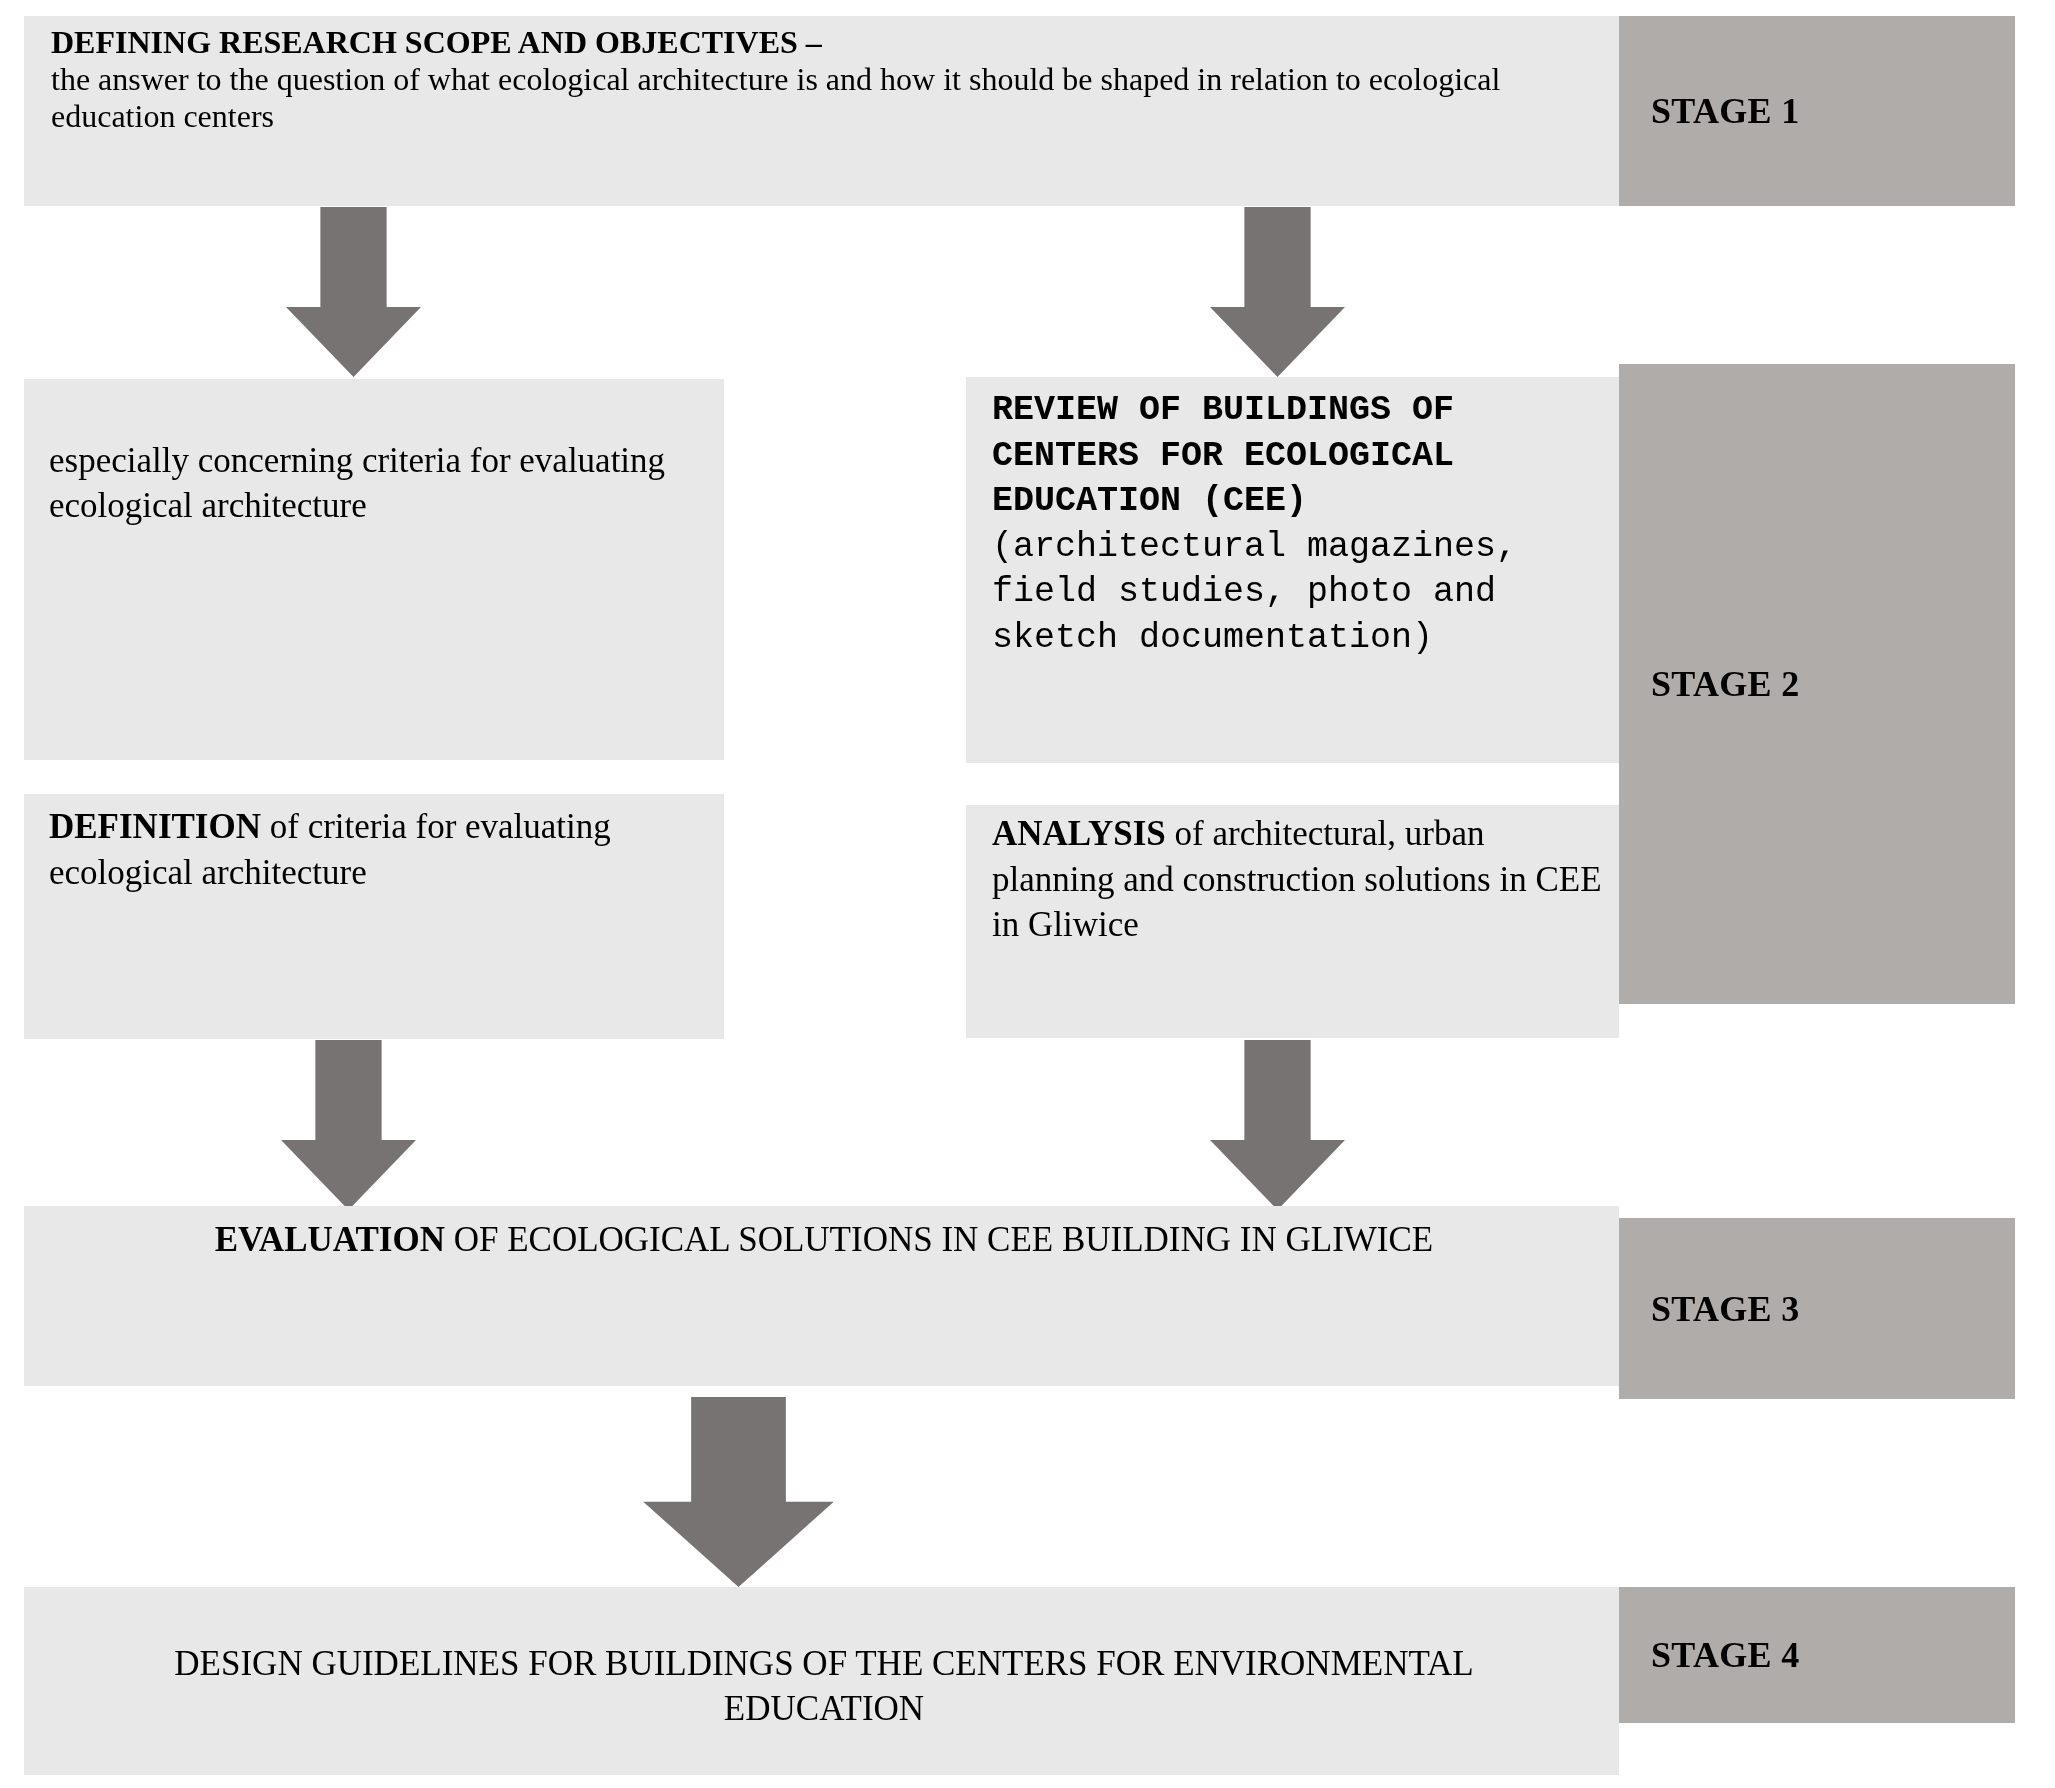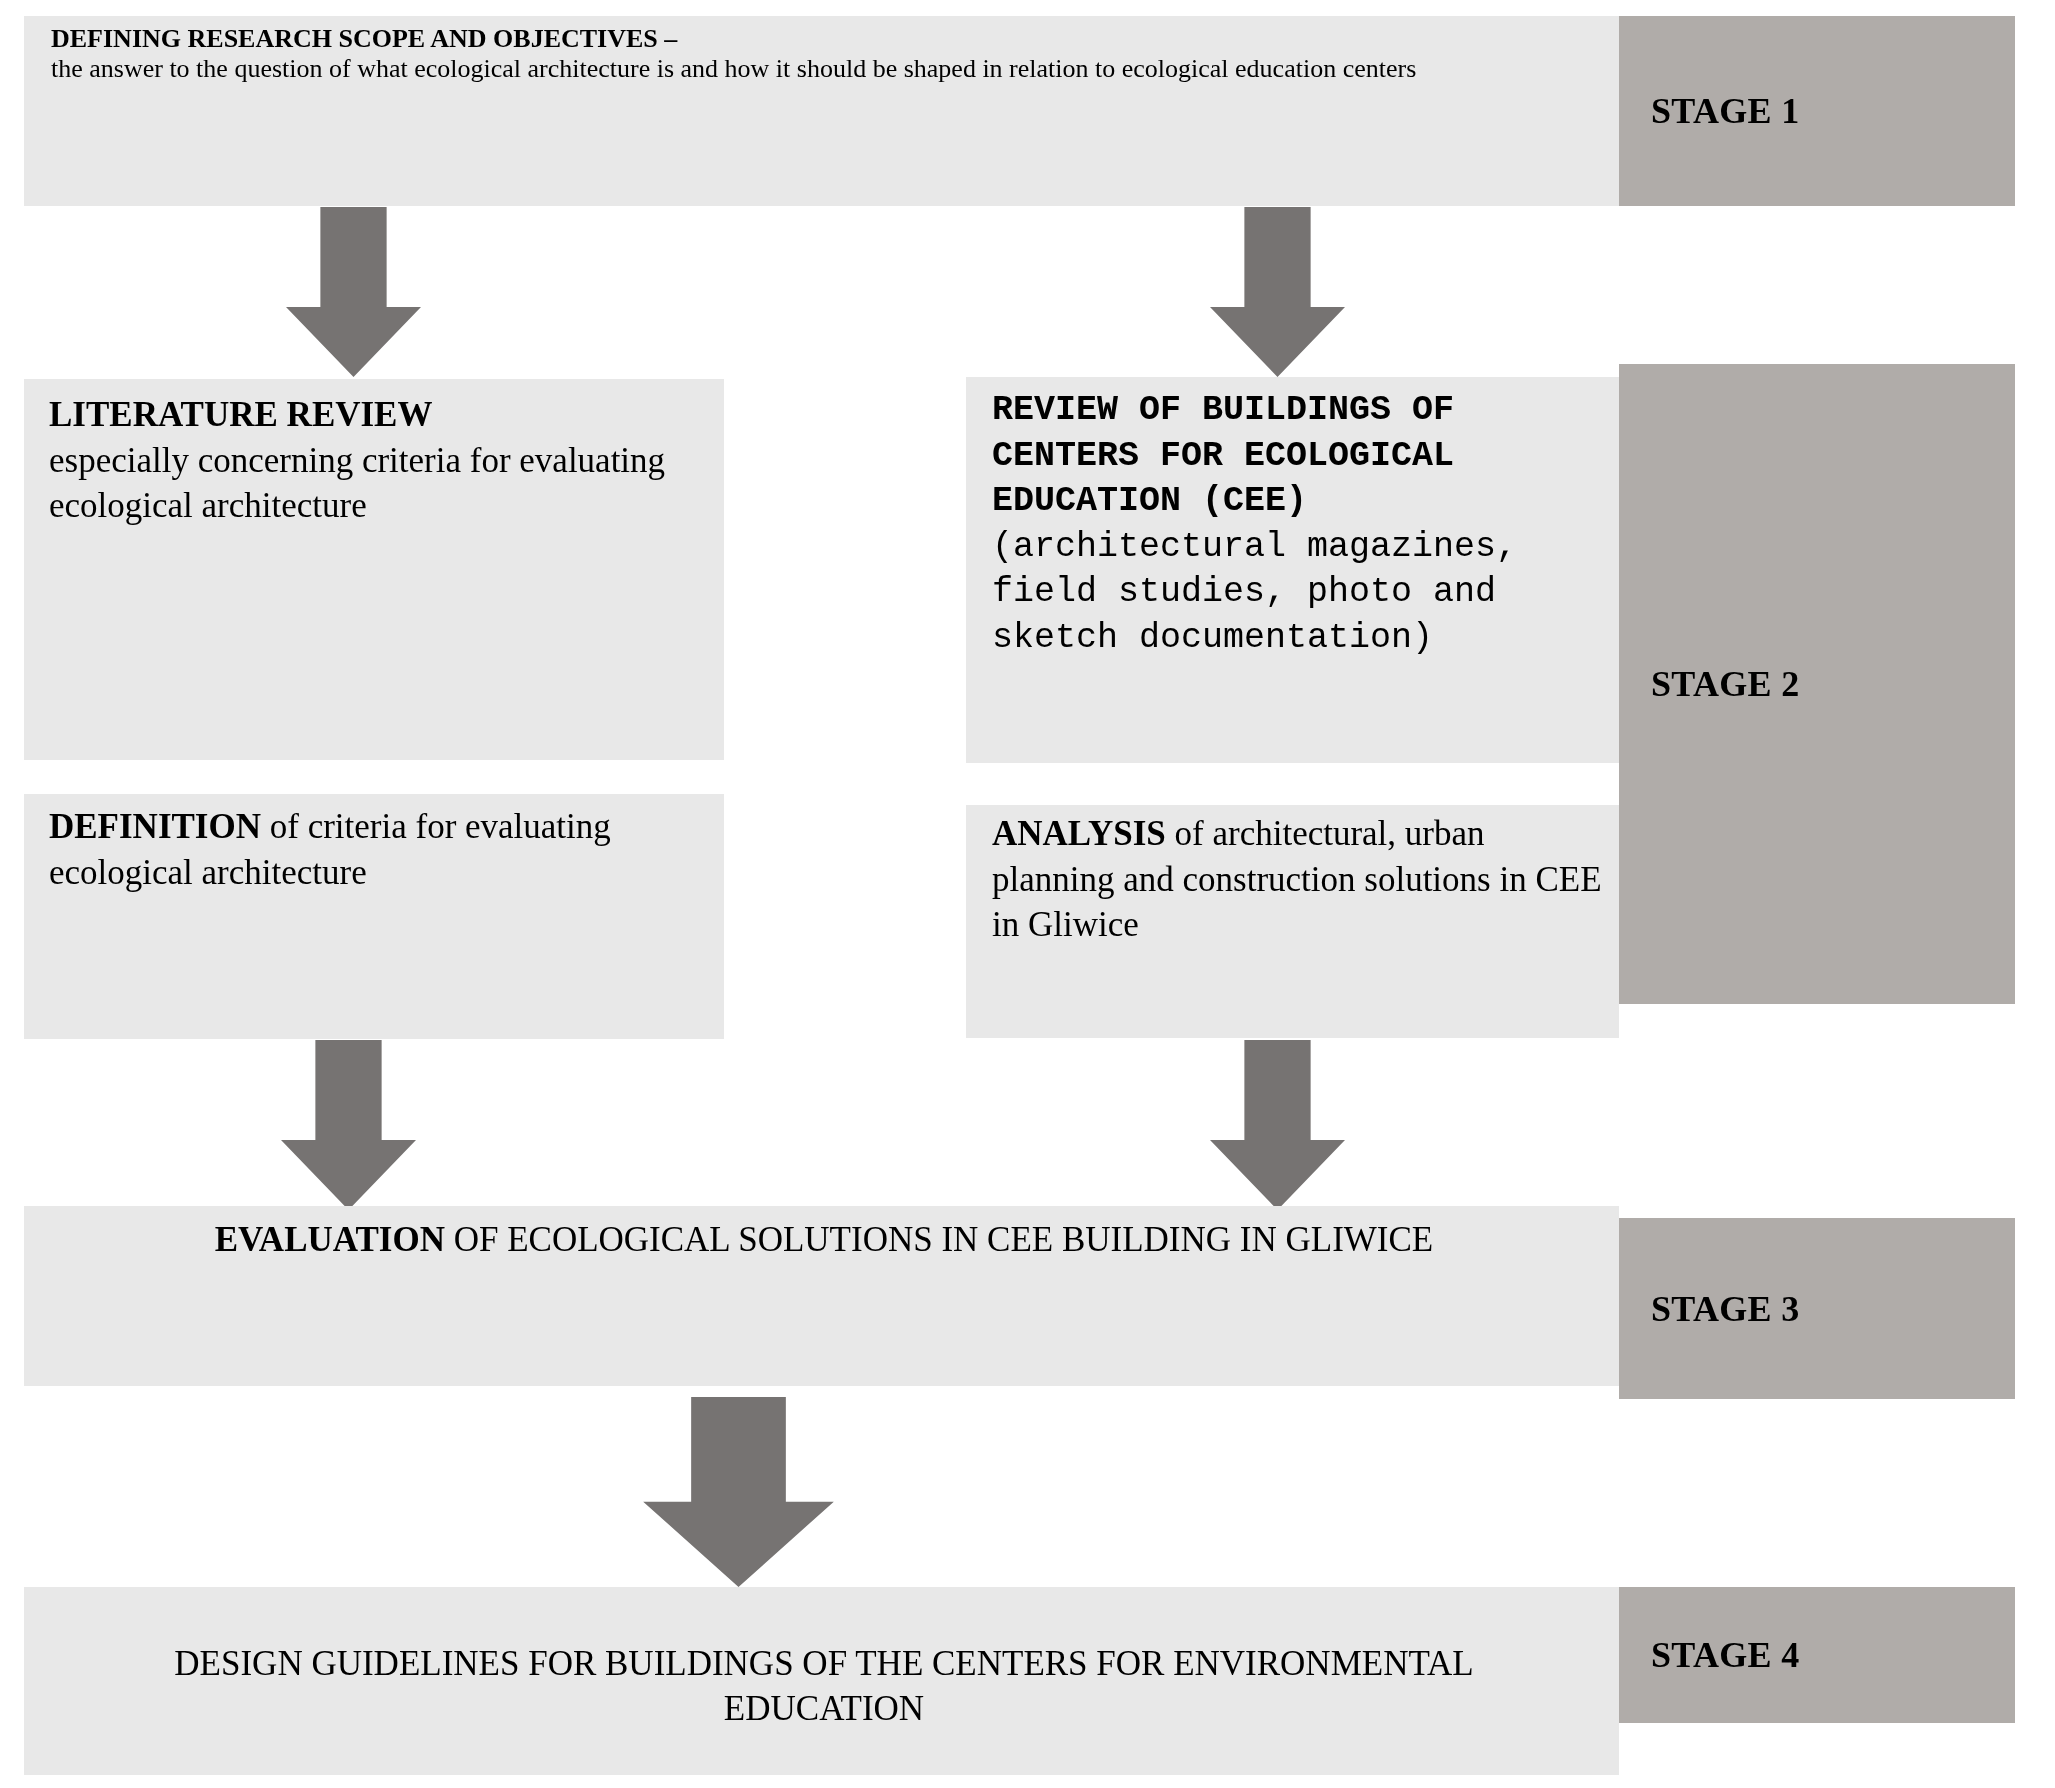--- a/index.html
+++ b/index.html
@@ -5,21 +5,21 @@
   html,body{margin:0;padding:0;background:#fff;}
   body{width:2056px;height:1788px;position:relative;
        font-family:"Liberation Serif","DejaVu Serif",serif;color:#000;
        -webkit-font-smoothing:none;}
   .box{position:absolute;background:#E8E8E8;box-sizing:border-box;}
   .stagecol{position:absolute;background:#B0ACA9;box-sizing:border-box;
             display:flex;align-items:center;}
   .stagelbl{font-weight:bold;font-size:36px;letter-spacing:0.3px;padding-left:32px;text-align:center;}
   .txt{position:absolute;box-sizing:border-box;}
   .ttl{font-weight:bold;}
-  .l1{font-size:26px;line-height:1.16;}
+  .l1{font-size:32px;line-height:1.16;}
   .l2{font-size:35px;line-height:1.30;}
   .l3{font-size:35px;line-height:1.30;text-align:center;}
   .arrow{position:absolute;}
   .arrow svg{display:block;}
 </style>
 </head>
 <body>
 
 <div class="box" style="left:24px;top:15.6px;width:1595px;height:190px;"></div>
 <div class="txt l1" style="left:51px;top:24px;width:1542px;">
@@ -40,21 +40,21 @@
     <polygon points="55,0 161,0 161,160 216,160 108,272 0,160 55,160" fill="#767372"></polygon>
   </svg>
 </div>
 
 <div class="stagecol" style="left:1619px;top:364px;width:396px;height:640px;">
   <span class="stagelbl">STAGE 2</span>
 </div>
 
 <div class="box" style="left:24px;top:379px;width:700px;height:381px;"></div>
 <div class="txt l2" style="left:49px;top:392px;width:662px;">
-  <span class="ttl">LITERATURE REVIEW</span><br>
+  <br>
   <span>especially concerning criteria for evaluating ecological architecture</span>
 </div>
 
 <div class="box" style="left:966px;top:377px;width:653px;height:386px;"></div>
 <div class="txt l2" style="left:992px;top:388px;width:618px;font-family:Liberation Mono, monospace;">
   <span class="ttl">REVIEW OF BUILDINGS OF CENTERS FOR ECOLOGICAL EDUCATION (CEE)</span><span> (architectural magazines, field studies, photo and sketch documentation)</span>
 </div>
 
 <div class="box" style="left:24px;top:794px;width:700px;height:245px;"></div>
 <div class="txt l2" style="left:49px;top:804px;width:662px;">

